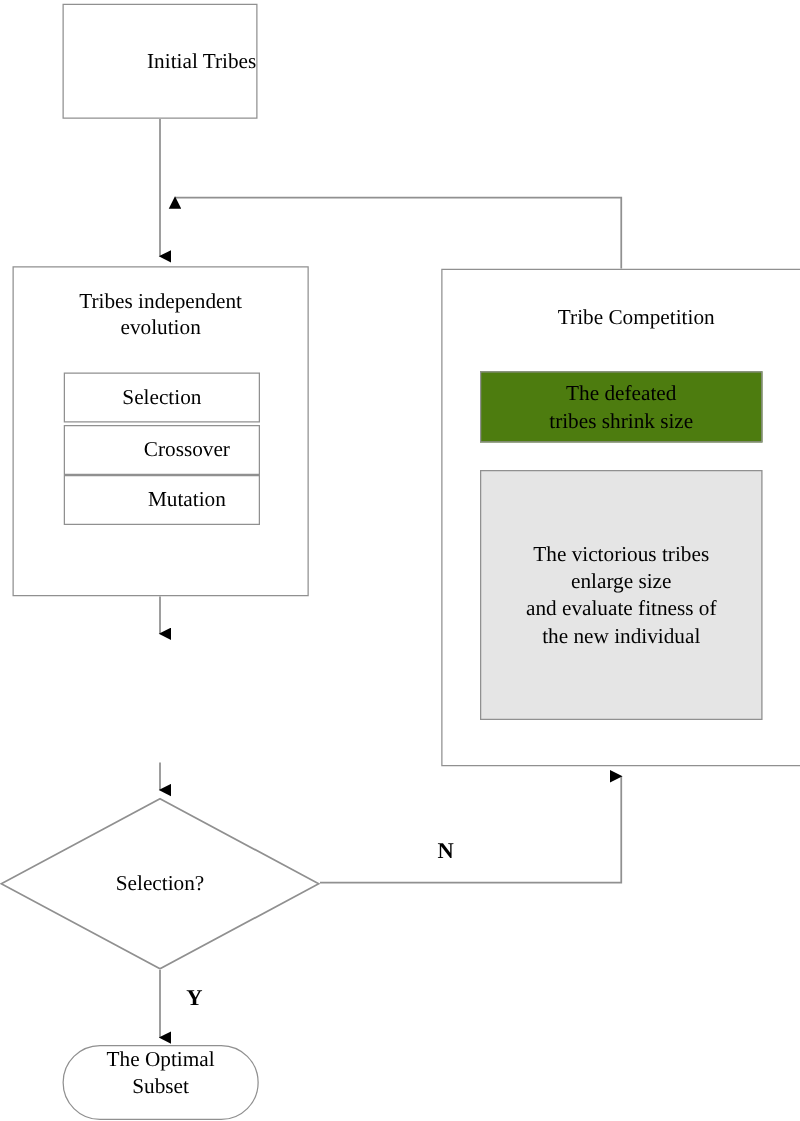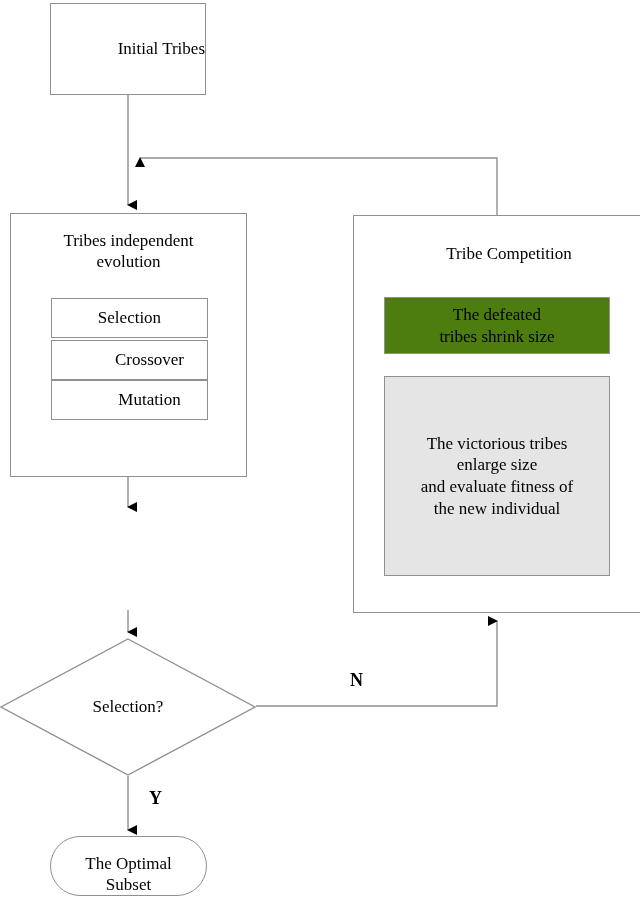--- a/index.html
+++ b/index.html
@@ -124,21 +124,21 @@
     font-size: 17px;
   }
   .terminal {
     position: absolute;
     left: 50px; top: 836px;
     width: 157px; height: 60px;
     box-sizing: border-box;
     border: 1px solid #909090;
     border-radius: 30px;
     background: #ffffff;
-    display: flex; align-items: flex-end; justify-content: center;
+    display: flex; align-items: flex-start; justify-content: center;
     text-align: center;
     font-size: 17px;
     line-height: 1.25;
     white-space: pre-line;
   }
   .edge-label {
     position: absolute;
     font-weight: bold;
     font-size: 18px;
     font-family: "Liberation Serif", "DejaVu Serif", serif;

